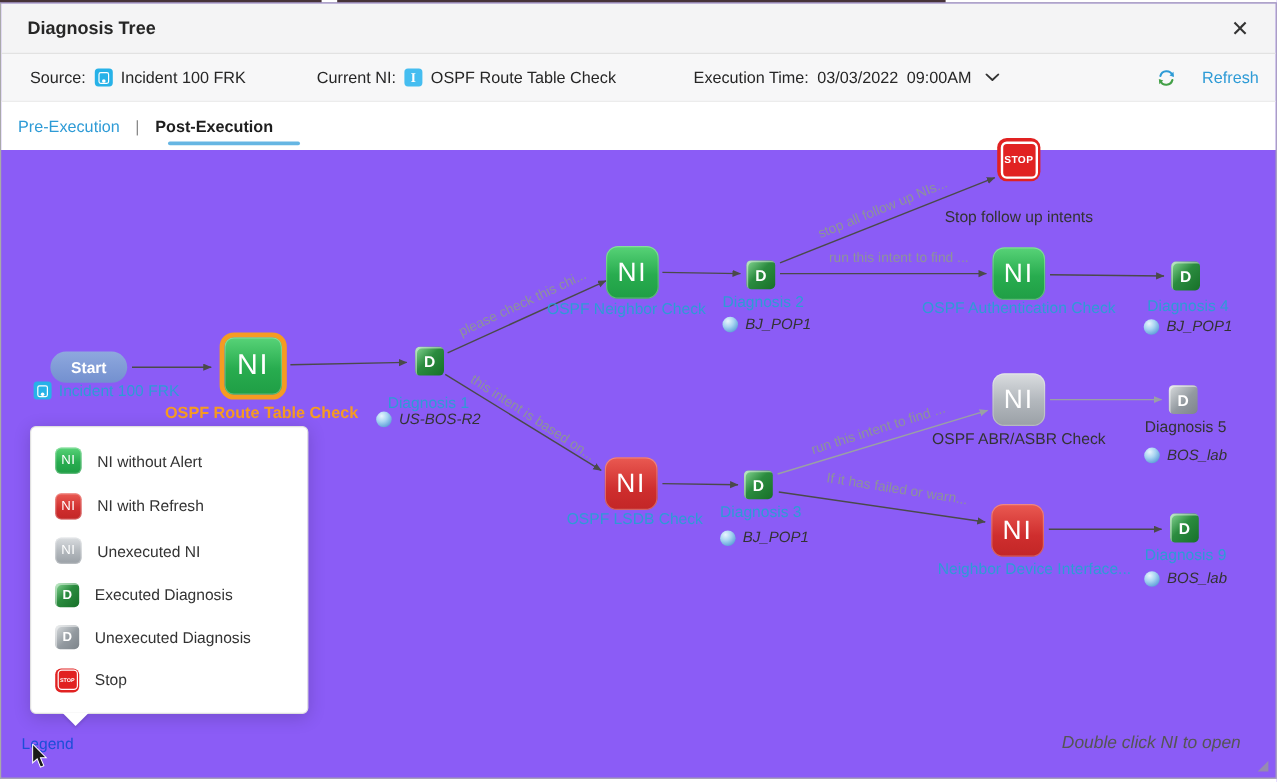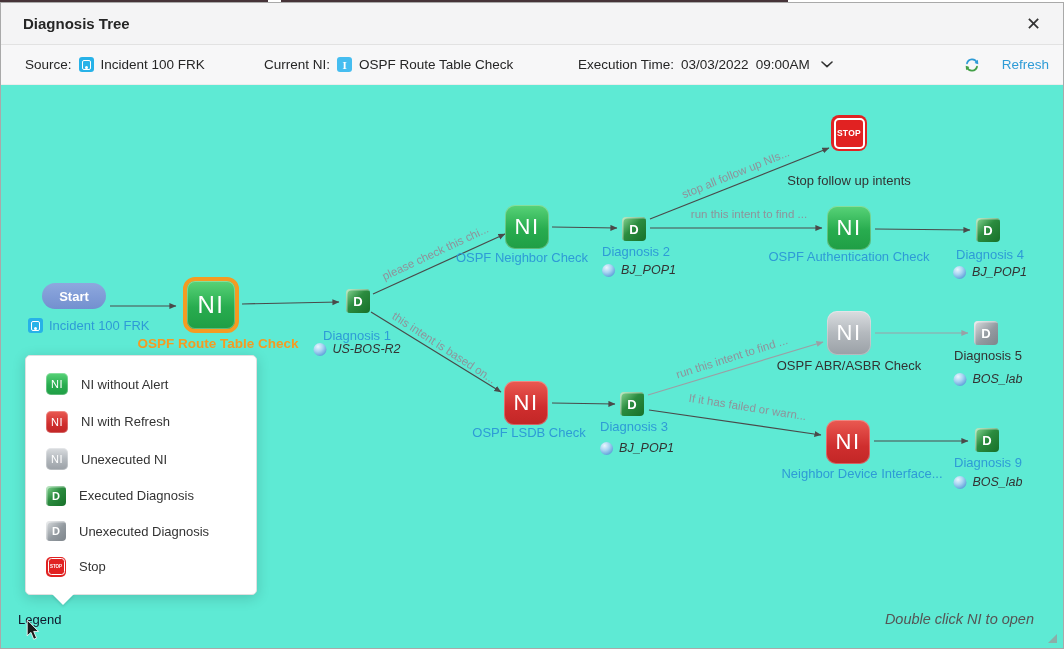--- a/index.html
+++ b/index.html
@@ -3,21 +3,21 @@
 <meta charset="utf-8">
 <style>
   html,body { margin:0; padding:0; }
   body { width:1064px; height:652px; position:relative; overflow:hidden; background:#fff;
          font-family:"Liberation Sans", sans-serif; }
   .strip { position:absolute; top:0; height:3px; background:#463338; z-index:1; }
   .strip.left { left:0; width:268px; }
   .strip.right { left:281px; width:507px; }
 
   .window { position:absolute; left:0; top:2px; right:0; bottom:3px; border:1px solid #a9a9a9;
-            background:#5eead4; box-sizing:border-box; z-index:2; }
+            background:#8b5cf6; box-sizing:border-box; z-index:2; }
   .titlebar { height:42px; background:#f4f4f5; border-bottom:1px solid #e2e2e2;
               display:flex; align-items:center; padding:0 22px; box-sizing:border-box; }
   .title { font-size:15px; font-weight:700; color:#262626; }
   .close { margin-left:auto; font-size:18px; color:#333; cursor:pointer; line-height:1; }
 
   .infobar { height:39px; background:#f7f7f8; border-bottom:1px solid #ececec; position:relative;
              font-size:13.5px; color:#262626;padding-left:45px; }
   .igroup { position:absolute; top:0; height:100%; display:flex; align-items:center; gap:7px; }
   .g-source { left:24px; } .g-ni { left:263px; } .g-time { left:577px; }
   .g-refresh { right:14px; color:#2e9bd6; cursor:pointer; gap:22px; }
@@ -83,21 +83,21 @@
                 padding:17px 20px; box-sizing:border-box; }
   .legend-tail { position:absolute; left:26px; bottom:-11px; width:0; height:0;
                  border:11px solid transparent; border-top-color:#fff; border-bottom:none;
                  filter:drop-shadow(0 2px 1px rgba(0,0,0,.10)); }
   .l-item { display:flex; align-items:center; gap:13px; font-size:13px; color:#333; }
   .ni.lg { width:22px; height:22px; font-size:11px; letter-spacing:.5px; border-radius:5px; }
   .d-icon.lg { width:20px; height:20px; font-size:11px; border-radius:4px; }
   .stop-icon.lg { width:20px; height:20px; font-size:4.5px; letter-spacing:0; border-radius:5px; }
   .stop-icon.lg::after { inset:1.5px; border-width:1.5px; border-radius:3.5px; }
 
-  .legend-link { position:absolute; left:18px; top:612px; color:#0f172a; font-size:13px; cursor:pointer; }
+  .legend-link { position:absolute; left:18px; top:612px; color:#1d4ed8; font-size:13px; cursor:pointer; }
   .cursor-wrap { position:absolute; left:26px; top:620px; }
   .hint { position:absolute; right:30px; top:611px; font-style:italic; color:#555; font-size:14.5px; }
   .resize-handle { position:absolute; right:7px; bottom:9px; width:0; height:0;
                    border-left:9px solid transparent; border-bottom:9px solid #9a9a9a; opacity:.75; }
 </style>
 </head>
 <body>
 
 <div class="strip left"></div>
 <div class="strip right"></div>
@@ -134,20 +134,26 @@
       <svg width="16" height="16" viewBox="0 0 16 16">
         <path d="M3.0 6.3 A5.3 5.3 0 0 1 13.0 5.6" fill="none" stroke="#2e9bd6" stroke-width="1.8" stroke-linecap="round"></path>
         <polygon points="13.9,2.8 14.3,7.2 10.6,5.9" fill="#2e9bd6"></polygon>
         <path d="M13.0 9.7 A5.3 5.3 0 0 1 3.0 10.4" fill="none" stroke="#43a047" stroke-width="1.8" stroke-linecap="round"></path>
         <polygon points="2.1,13.2 1.7,8.8 5.4,10.1" fill="#43a047"></polygon>
       </svg>
       <span>Refresh</span>
     </div>
   </div>
 
+  <div class="tabs">
+    <span class="tab-pre">Pre-Execution</span>
+    <span class="tab-sep">|</span>
+    <span class="tab-post">Post-Execution</span>
+    <span class="tab-underline"></span>
+  </div>
 </div>
 
 <div class="stage">
   <svg class="edges" width="1064" height="652">
     <defs>
       <marker id="ahd" markerWidth="9" markerHeight="8" refX="6.6" refY="3" orient="auto" markerUnits="userSpaceOnUse">
         <path d="M0,0 L7,3 L0,6 Z" fill="#4a4a4a"></path>
       </marker>
       <marker id="ahg" markerWidth="9" markerHeight="8" refX="6.6" refY="3" orient="auto" markerUnits="userSpaceOnUse">
         <path d="M0,0 L7,3 L0,6 Z" fill="#9aa0a5"></path>
@@ -173,21 +179,21 @@
     <g text-anchor="middle">
       <text class="elabel" x="437" y="256" transform="rotate(-25 437 256)">please check this chi...</text>
       <text class="elabel" x="442" y="351" transform="rotate(33 442 351)">this intent is based on...</text>
       <text class="elabel" x="737" y="177" transform="rotate(-22 737 177)">stop all follow up NIs...</text>
       <text class="elabel" x="749" y="218">run this intent to find ...</text>
       <text class="elabel" x="733" y="361" transform="rotate(-17.5 733 361)">run this intent to find ...</text>
       <text class="elabel" x="747" y="411" transform="rotate(9 747 411)">If it has failed or warn...</text>
     </g>
   </svg>
 
-  <div class="tree-node" style="left:74px; top:296px;">
+  <div class="tree-node" style="left:74px; top:306px;">
     <span class="start-pill">Start</span>
   </div>
   <div class="abs-row" style="left:28px; top:318px;">
     <span class="cyan-ic">
         <span class="inner-sq"></span>
         <span class="inner-dot"></span>
       </span>
     <span style="color:#2e9bd6;">Incident 100 FRK</span>
   </div>
 

